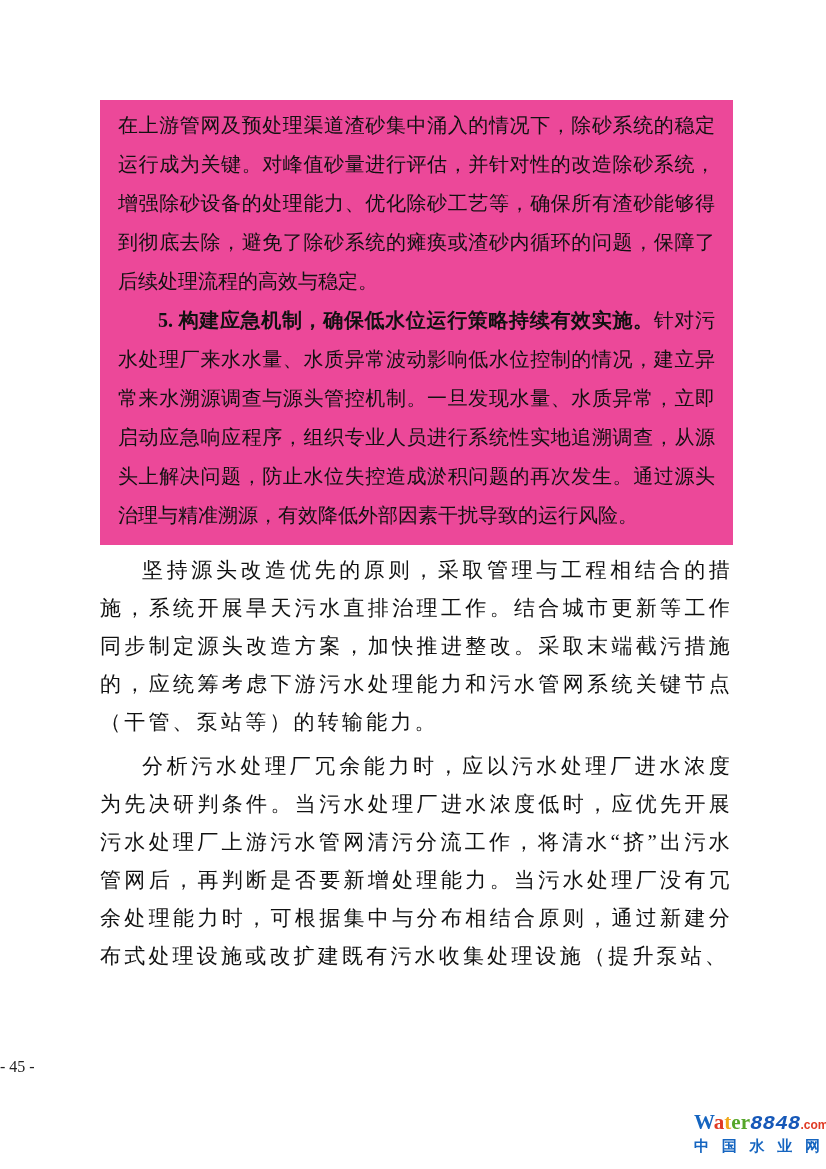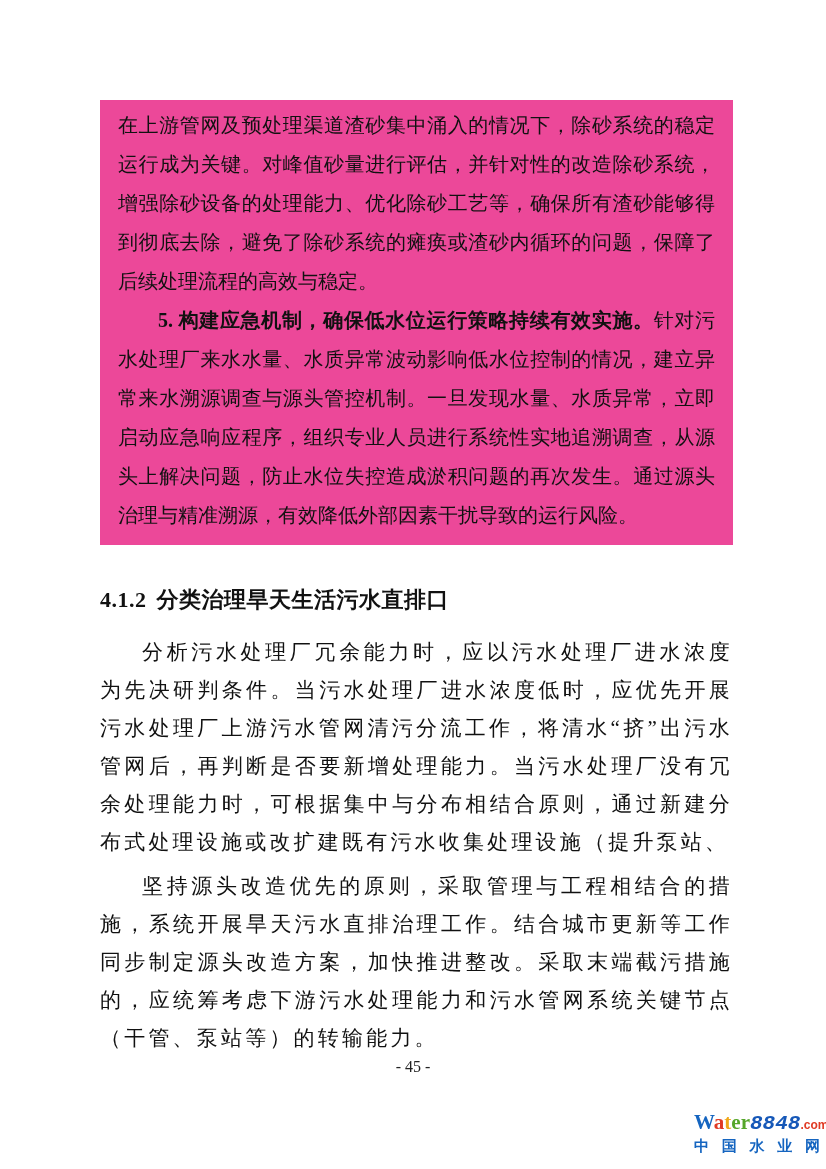--- a/index.html
+++ b/index.html
@@ -41,21 +41,20 @@
     font-size:21px;
     line-height:38px;
     letter-spacing:3.2px;
     text-align:justify;
     text-indent:2em;
   }
   .page-number{
     position:absolute;
     top:1058px;left:0;
     width:100%;
-    text-align:center;
     font-size:16px;
     color:#222;
   }
   .watermark{
     position:absolute;
     top:1112px;right:6px;
     width:126px;
     line-height:1;
   }
   .brand-line{
@@ -94,25 +93,24 @@
 
 <div class="page">
 
   <div class="content">
 
     <div class="highlight-block" style="background: #ec4899;">
       <p>在上游管网及预处理渠道渣砂集中涌入的情况下，除砂系统的稳定运行成为关键。对峰值砂量进行评估，并针对性的改造除砂系统，增强除砂设备的处理能力、优化除砂工艺等，确保所有渣砂能够得到彻底去除，避免了除砂系统的瘫痪或渣砂内循环的问题，保障了后续处理流程的高效与稳定。</p>
       <p class="indent"><span class="bold-lead">5. 构建应急机制，确保低水位运行策略持续有效实施。</span><span>针对污水处理厂来水水量、水质异常波动影响低水位控制的情况，建立异常来水溯源调查与源头管控机制。一旦发现水量、水质异常，立即启动应急响应程序，组织专业人员进行系统性实地追溯调查，从源头上解决问题，防止水位失控造成淤积问题的再次发生。通过源头治理与精准溯源，有效降低外部因素干扰导致的运行风险。</span></p>
     </div>
 
-    <h2 class="section-heading"><span class="num">4.1.2</span><span>分类治理旱天生活污水直排口</span></h2>
+
+    <p class="body-para">坚持源头改造优先的原则，采取管理与工程相结合的措施，系统开展旱天污水直排治理工作。结合城市更新等工作同步制定源头改造方案，加快推进整改。采取末端截污措施的，应统筹考虑下游污水处理能力和污水管网系统关键节点（干管、泵站等）的转输能力。</p>
 
     <p class="body-para">分析污水处理厂冗余能力时，应以污水处理厂进水浓度为先决研判条件。当污水处理厂进水浓度低时，应优先开展污水处理厂上游污水管网清污分流工作，将清水“挤”出污水管网后，再判断是否要新增处理能力。当污水处理厂没有冗余处理能力时，可根据集中与分布相结合原则，通过新建分布式处理设施或改扩建既有污水收集处理设施（提升泵站、</p>
-
-    <p class="body-para">坚持源头改造优先的原则，采取管理与工程相结合的措施，系统开展旱天污水直排治理工作。结合城市更新等工作同步制定源头改造方案，加快推进整改。采取末端截污措施的，应统筹考虑下游污水处理能力和污水管网系统关键节点（干管、泵站等）的转输能力。</p>
 
   </div>
 
   <div class="page-number">- 45 -</div>
 
   <div class="watermark">
     <div class="brand-line">
       <span class="brand-word"><span style="color: rgb(21, 101, 192);">W</span><span style="color: rgb(224, 58, 36);">a</span><span style="color: rgb(240, 168, 24);">t</span><span style="color: rgb(85, 166, 42);">e</span><span style="color: rgb(85, 166, 42);">r</span></span><span class="brand-number" style="color: rgb(22, 88, 184);">8848</span><span class="brand-tld" style="color: rgb(224, 58, 36);">.com</span>
     </div>
     <div class="brand-subtitle" style="color: rgb(21, 101, 192);">

